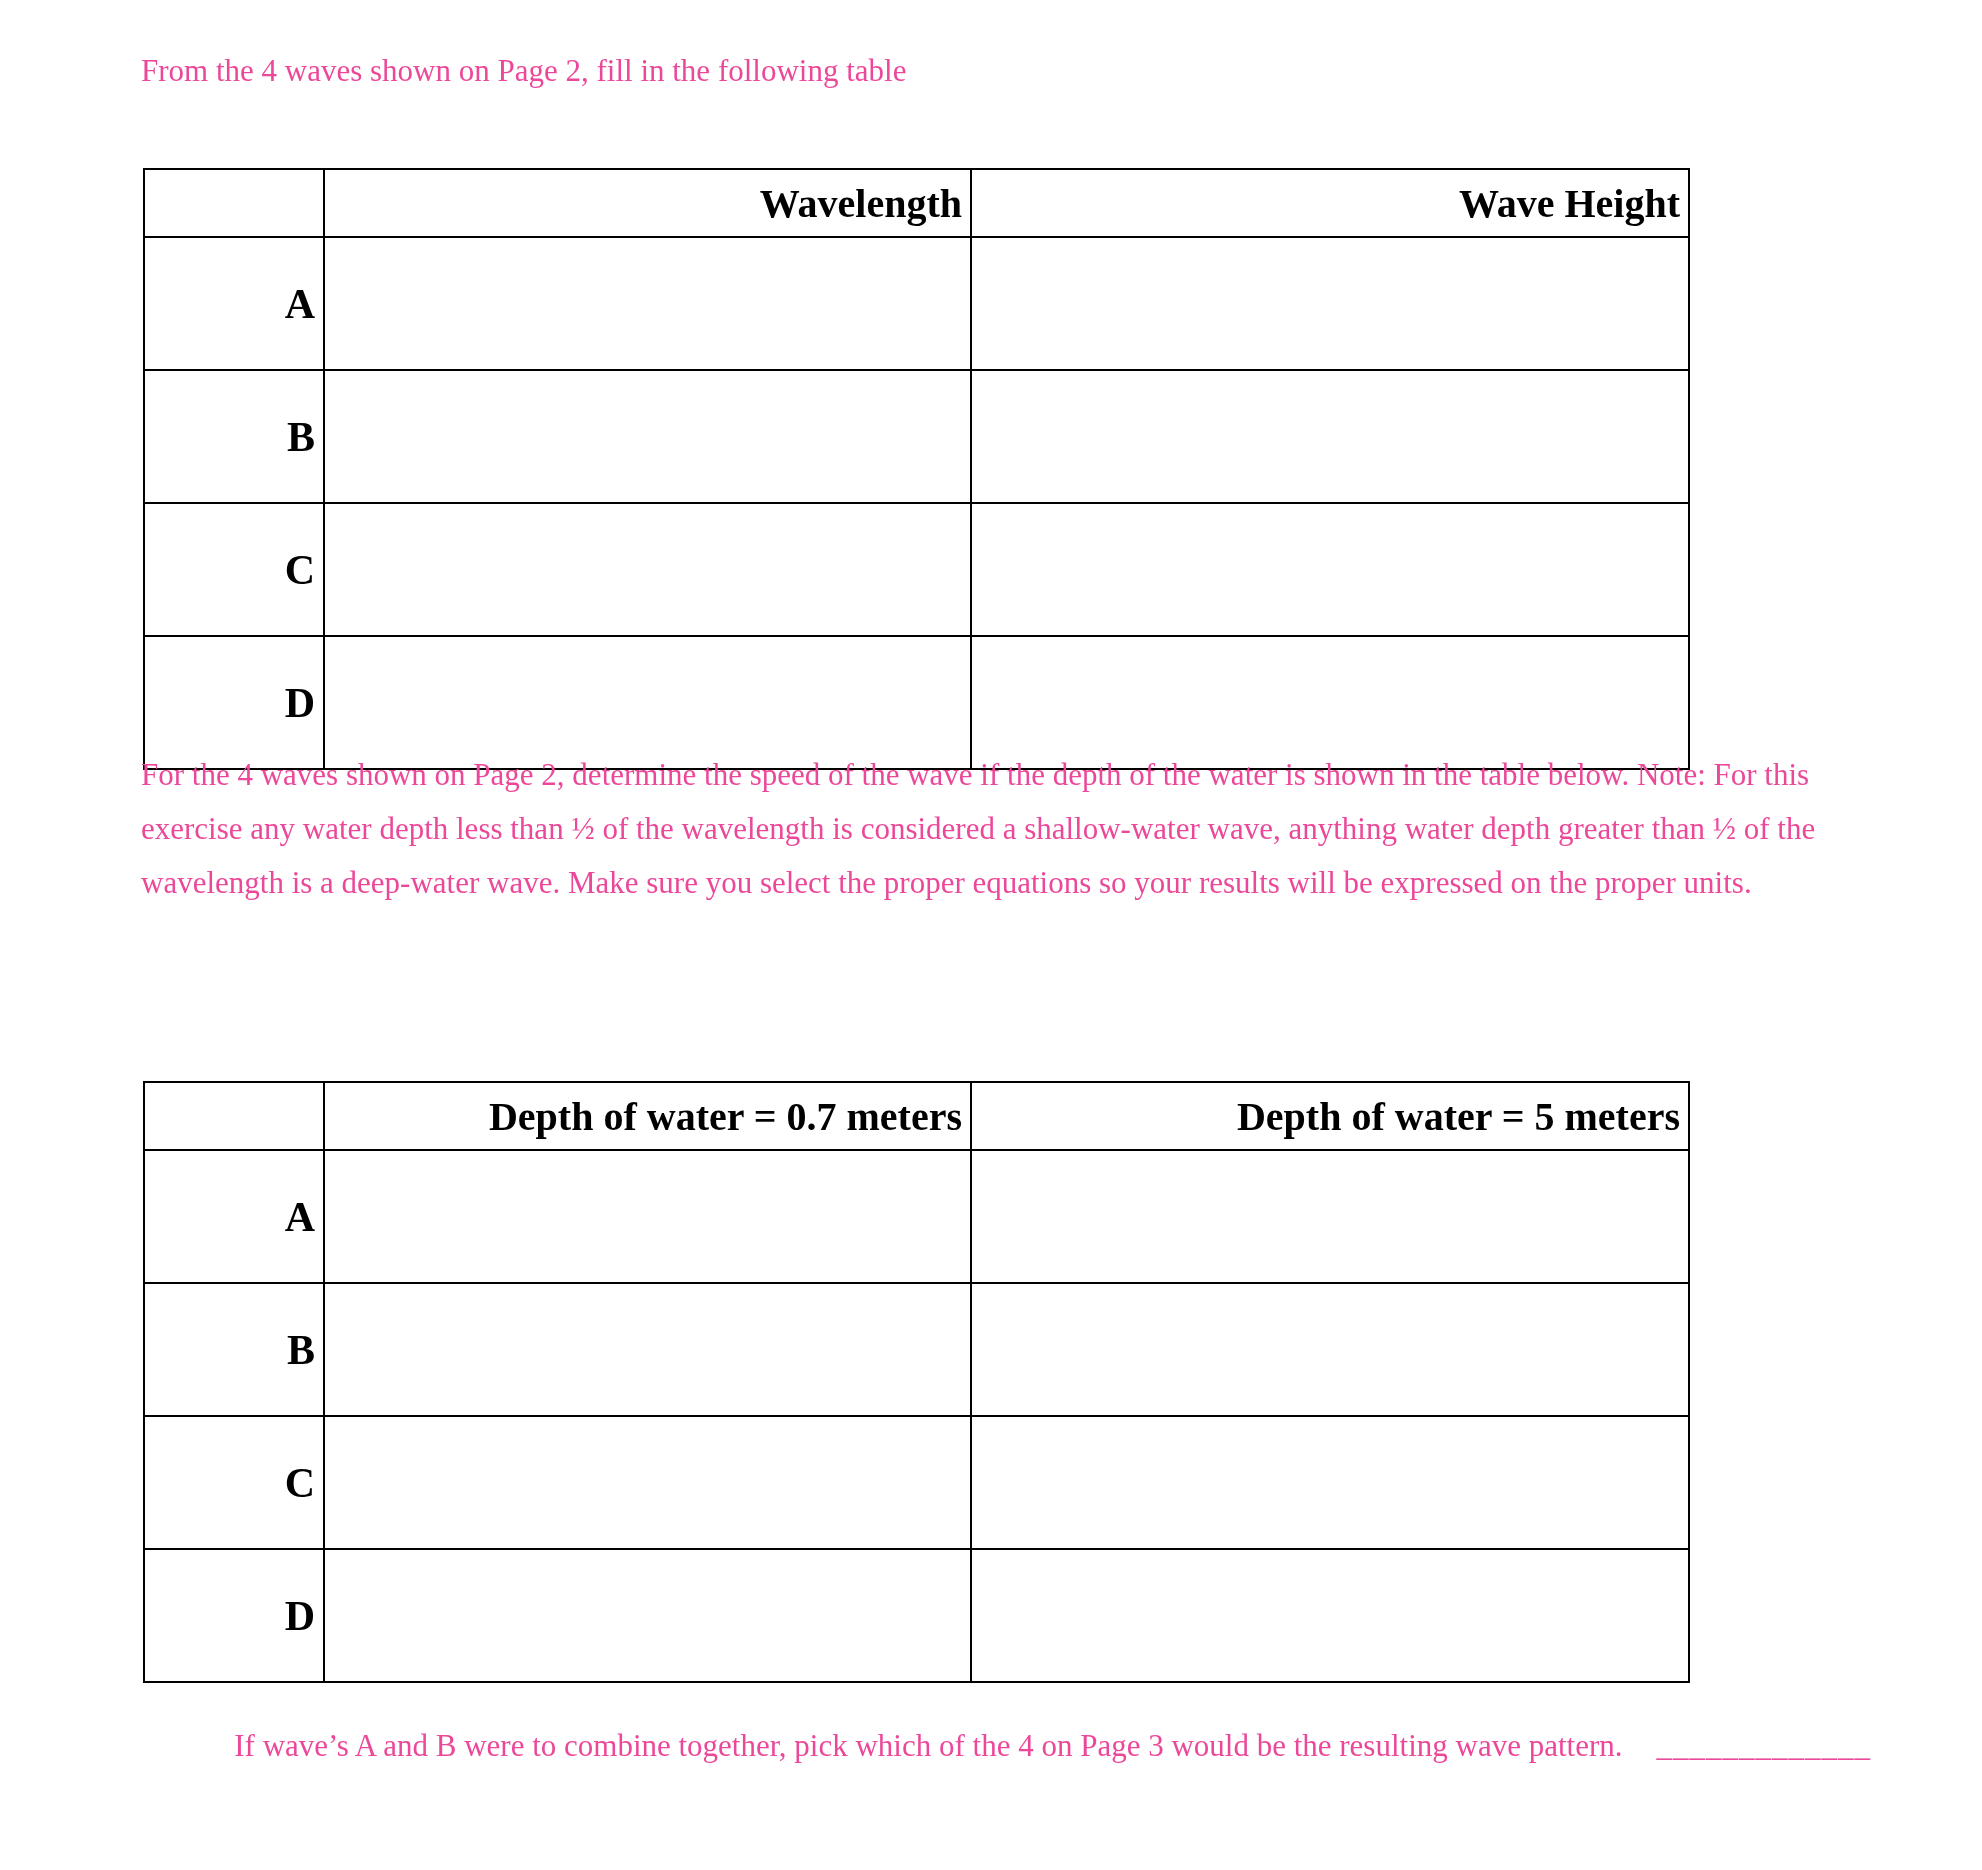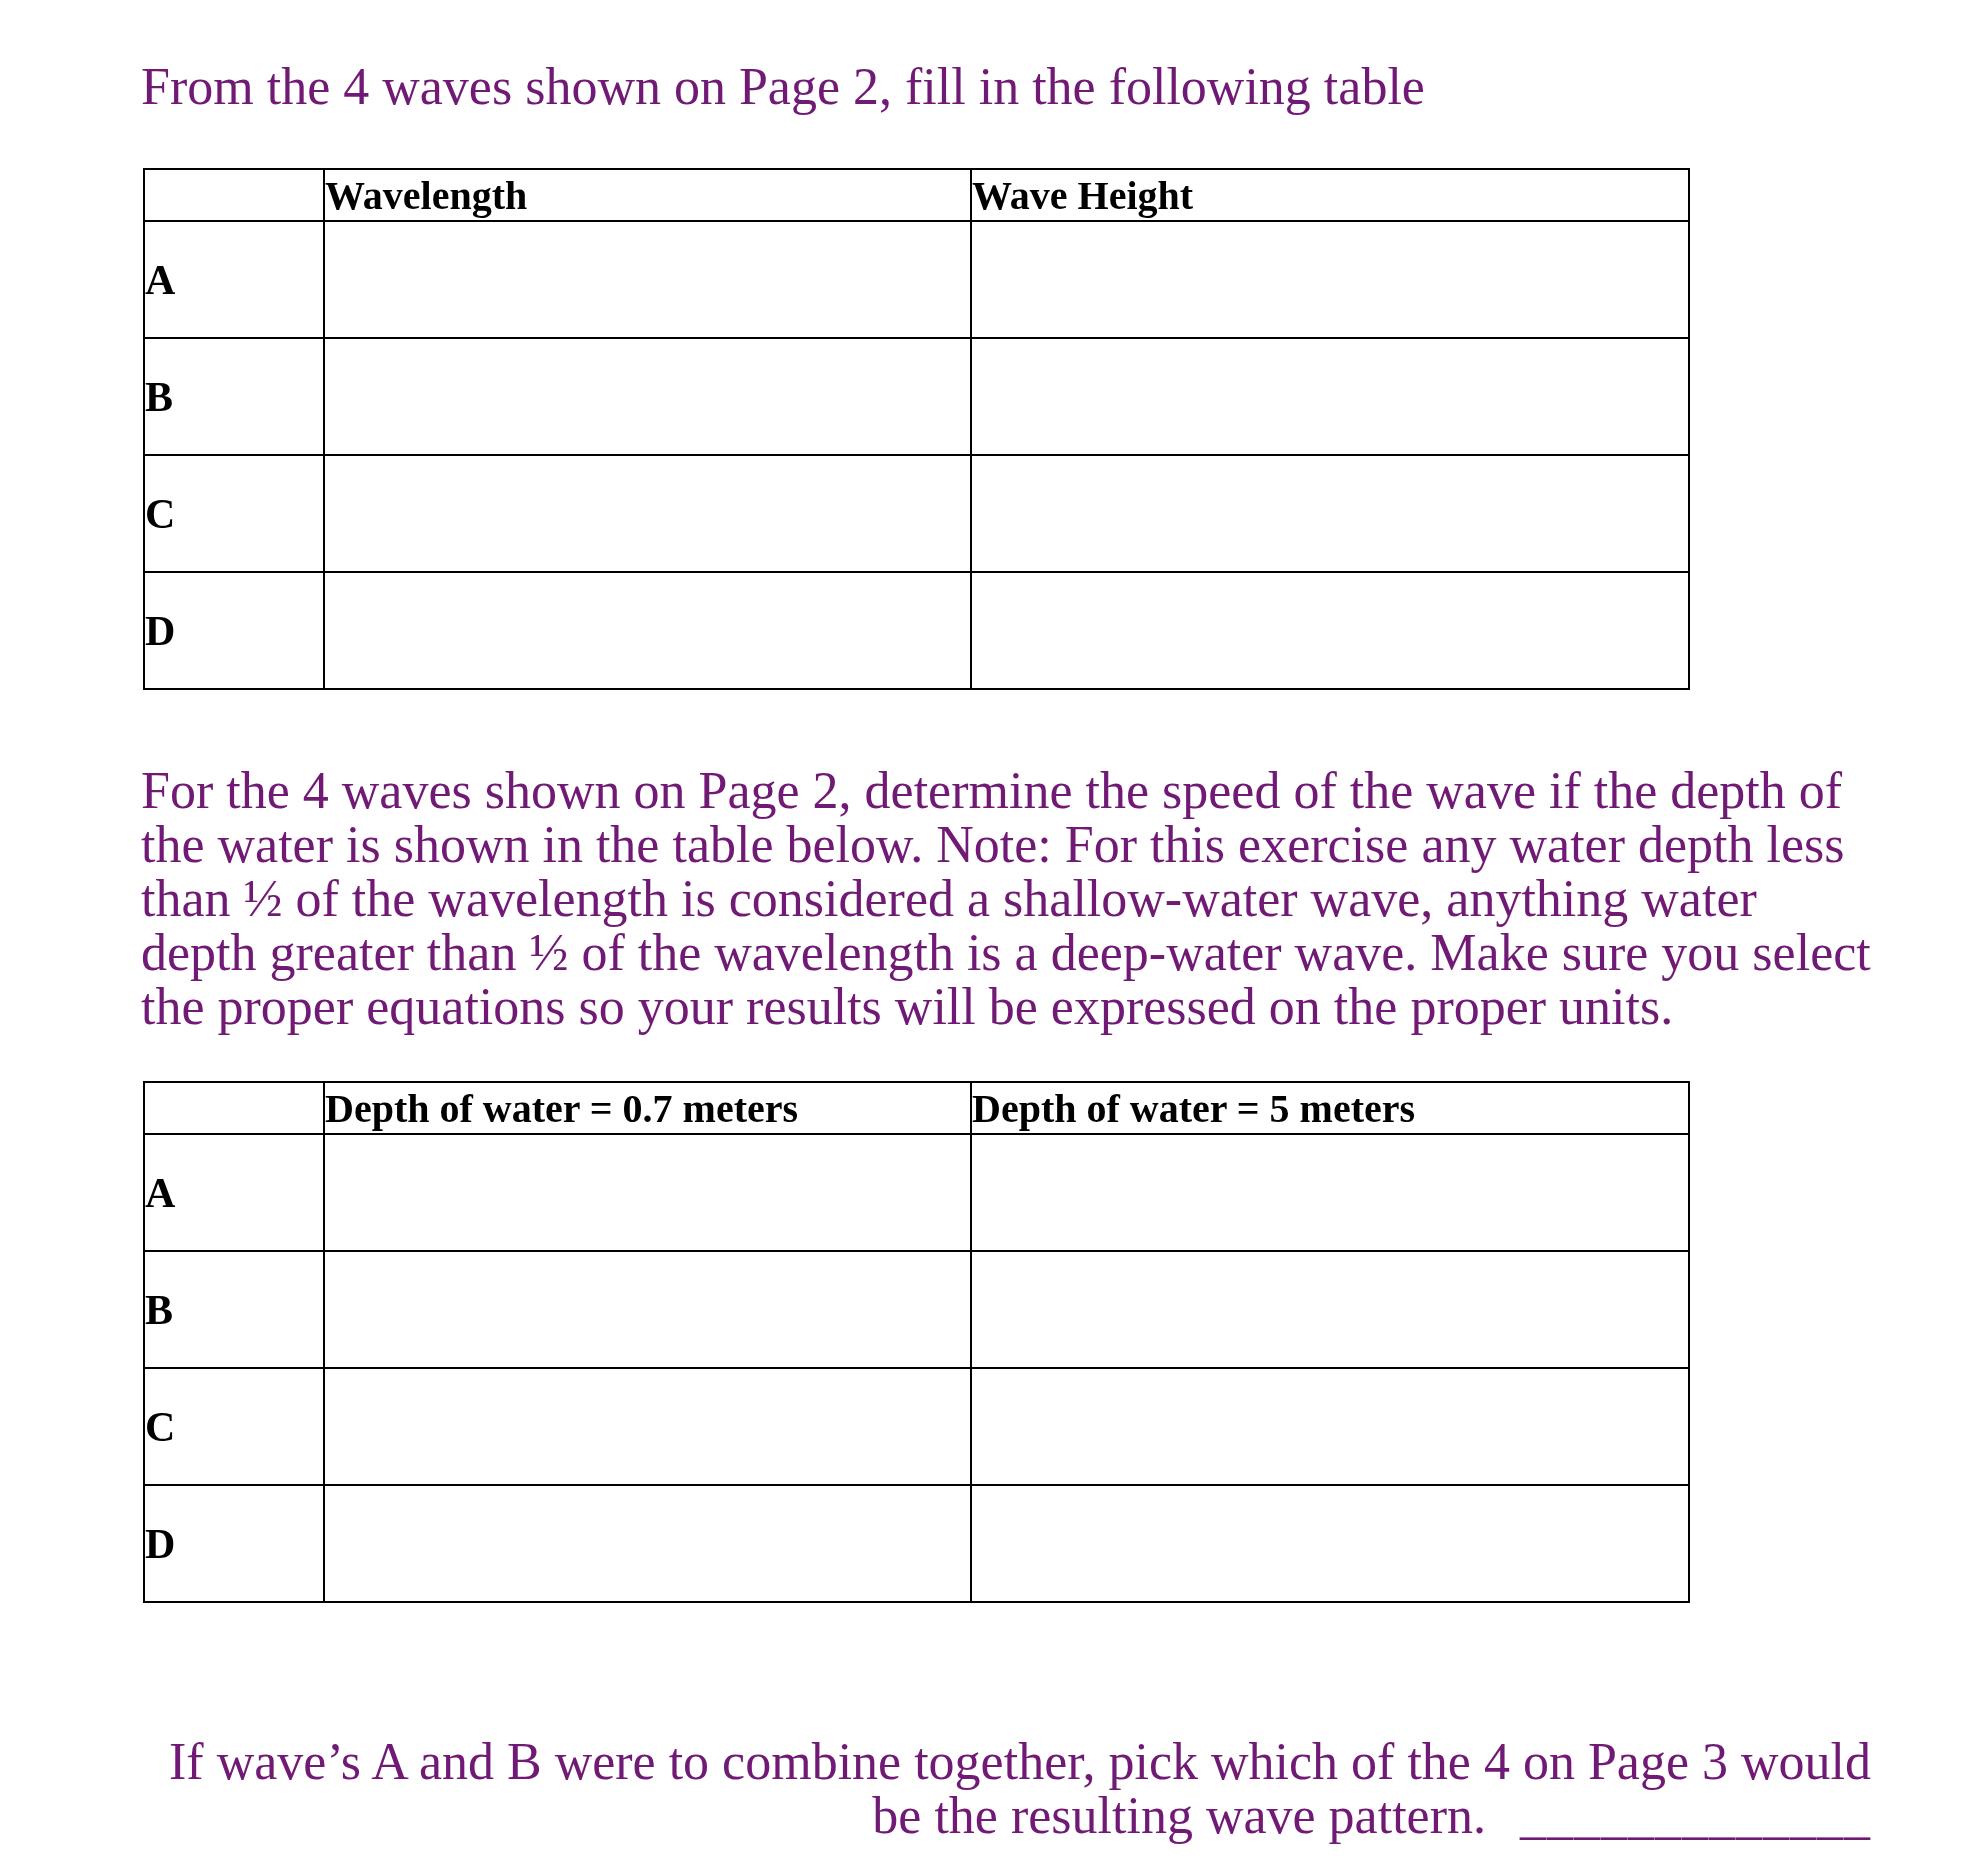--- a/index.html
+++ b/index.html
@@ -10,24 +10,23 @@
   #page {
     position: relative;
     width: 1983px;
     height: 1871px;
     background: #ffffff;
     font-family: "Liberation Serif", "DejaVu Serif", serif;
     color: #000000;
   }
   .text-block {
     position: absolute;
-    font-size: 52px;
+    font-size: 31px;
     line-height: 54px;
-    color: #701a75;
-    margin-top: 16px;
+    color: #ec4899;
   }
   #intro-text {
     left: 141px;
     top: 44px;
     width: 1721px;
   }
   #instructions-paragraph {
     left: 141px;
     top: 748px;
     width: 1730px;
@@ -42,24 +41,24 @@
     position: absolute;
     border-collapse: collapse;
     table-layout: fixed;
     width: 1545px;
     background: #ffffff;
   }
   #table-1 { left: 143px; top: 168px; }
   #table-2 { left: 143px; top: 1081px; }
   table.worksheet-table td, table.worksheet-table th {
     border: 2.9px solid #000000;
-    padding: 0;
+    padding: 8px;
     font-size: 40px;
     vertical-align: middle;
-    text-align: left;
+    text-align: right;
     background: #ffffff;
   }
   table.worksheet-table th {
     height: 50px;
     font-weight: bold;
   }
   table.worksheet-table td.row-label {
     font-weight: bold;
     font-size: 42px;
   }

